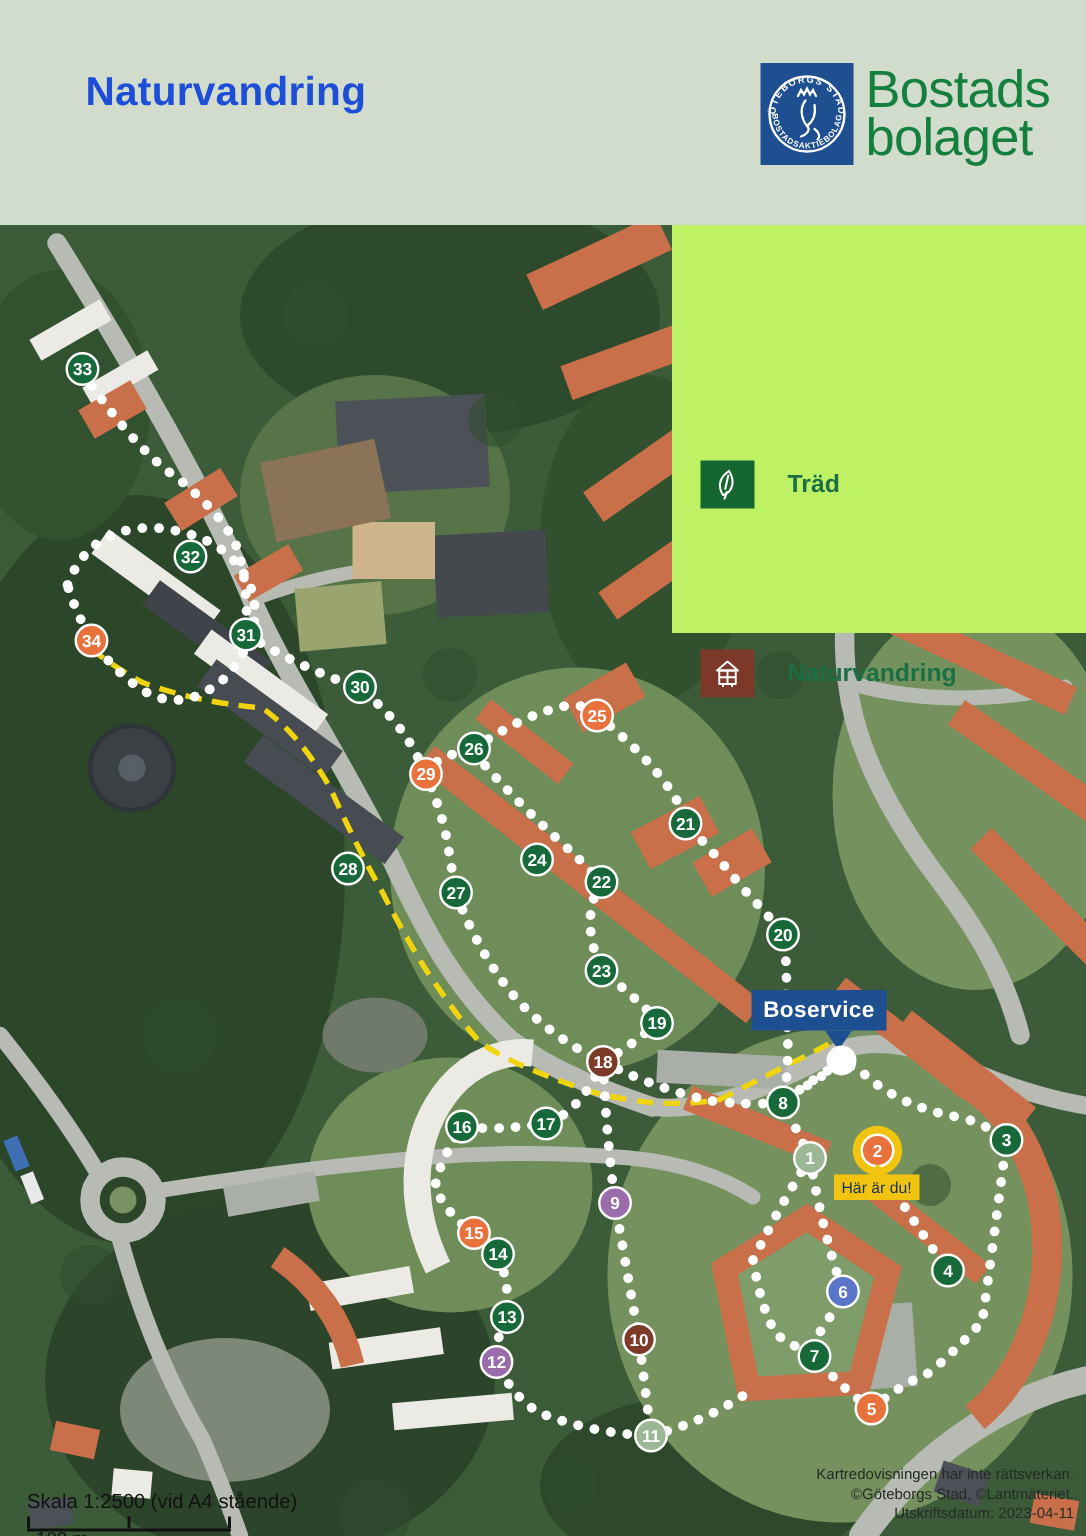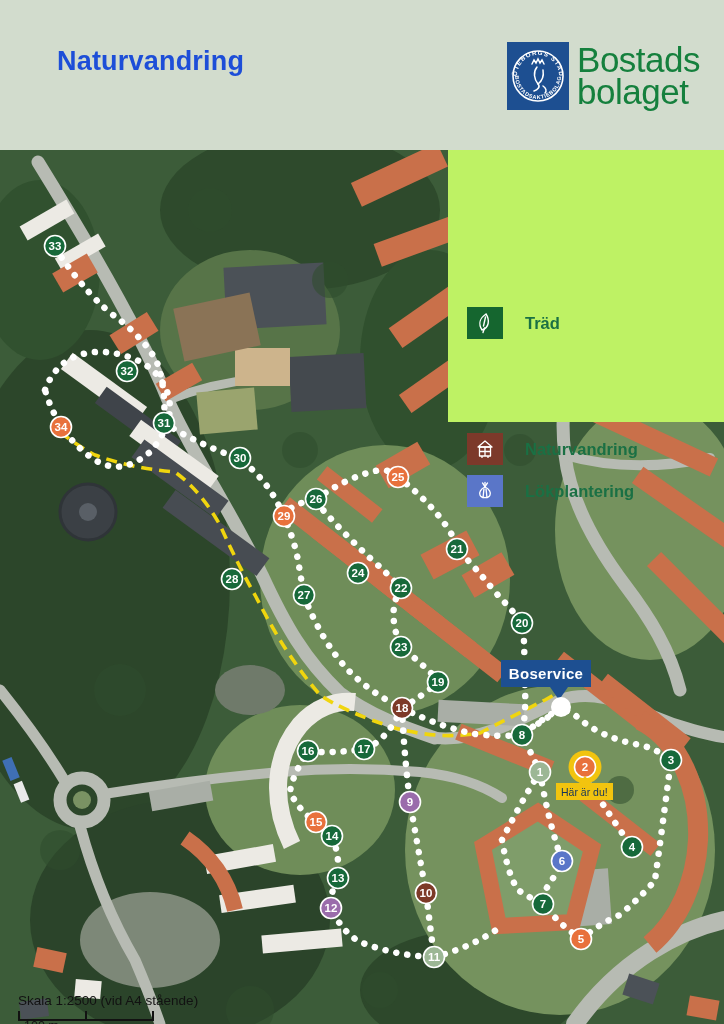--- a/index.html
+++ b/index.html
@@ -392,47 +392,39 @@
     <div class="legend-row" style="top:283px">
       <div class="legend-swatch" style="background: rgb(124, 57, 42);">
         <svg width="24" height="24" viewBox="0 0 24 24" stroke="#fff" fill="none" stroke-width="1.3" stroke-linejoin="round">
           <path d="M5,10 L12,4 L19,10 Z"></path>
             <rect x="6.5" y="10" width="11" height="9"></rect>
           <path d="M6.5,14.5 H17.5 M12,10 V19 M9,19 V21 M15,19 V21"></path>
         </svg>
       </div>
       <span class="legend-label">Naturvandring</span>
     </div>
-    <div class="legend-row" style="top:325px">
-      <div class="legend-swatch" style="background: rgb(90, 118, 200);">
-        <svg width="24" height="24" viewBox="0 0 24 24" stroke="#fff" fill="none" stroke-width="1.3" stroke-linecap="round">
-          <path d="M12,8 C7.5,10 6,13.5 7,16 C8,19.5 16,19.5 17,16 C18,13.5 16.5,10 12,8 Z"></path>
-          <path d="M12,8 C11,6 10.5,5 9.5,4"></path>
-            <path d="M12,8 C12,5.8 12,5 12,3.5"></path>
-            <path d="M12,8 C13,6 13.5,5 14.5,4"></path>
-          <path d="M10,18.5 C10.5,15.5 10.5,12.5 11,10"></path>
-            <path d="M14,18.5 C13.5,15.5 13.5,12.5 13,10"></path>
-        </svg>
-      </div>
-      <span class="legend-label">Lökplantering</span>
-    </div>
   </div>
 
   <div id="boservice">Boservice</div>
   <div id="boservice-pointer"></div>
   <div id="boservice-dot"></div>
   <div id="you-are-here-pointer"></div>
   <div id="you-are-here">Här är du!</div>
 
   <div id="scalebox">
     <div id="scale-text">Skala 1:2500 (vid A4 stående)</div>
     <div id="scale-bar-row">
       <div id="scale-bar">
         <div class="tick" style="left:0"></div>
         <div class="tick" style="left:67px"></div>
         <div class="tick" style="right:0"></div>
       </div>
       <span id="scale-distance">100 m</span>
     </div>
   </div>
 
+  <div id="attribution">
+    <div>Kartredovisningen har inte rättsverkan.</div>
+    <div>©Göteborgs Stad, ©Lantmäteriet.</div>
+    <div>Utskriftsdatum: 2023-04-11</div>
+  </div>
 
 </div>
 
 </body></html>

